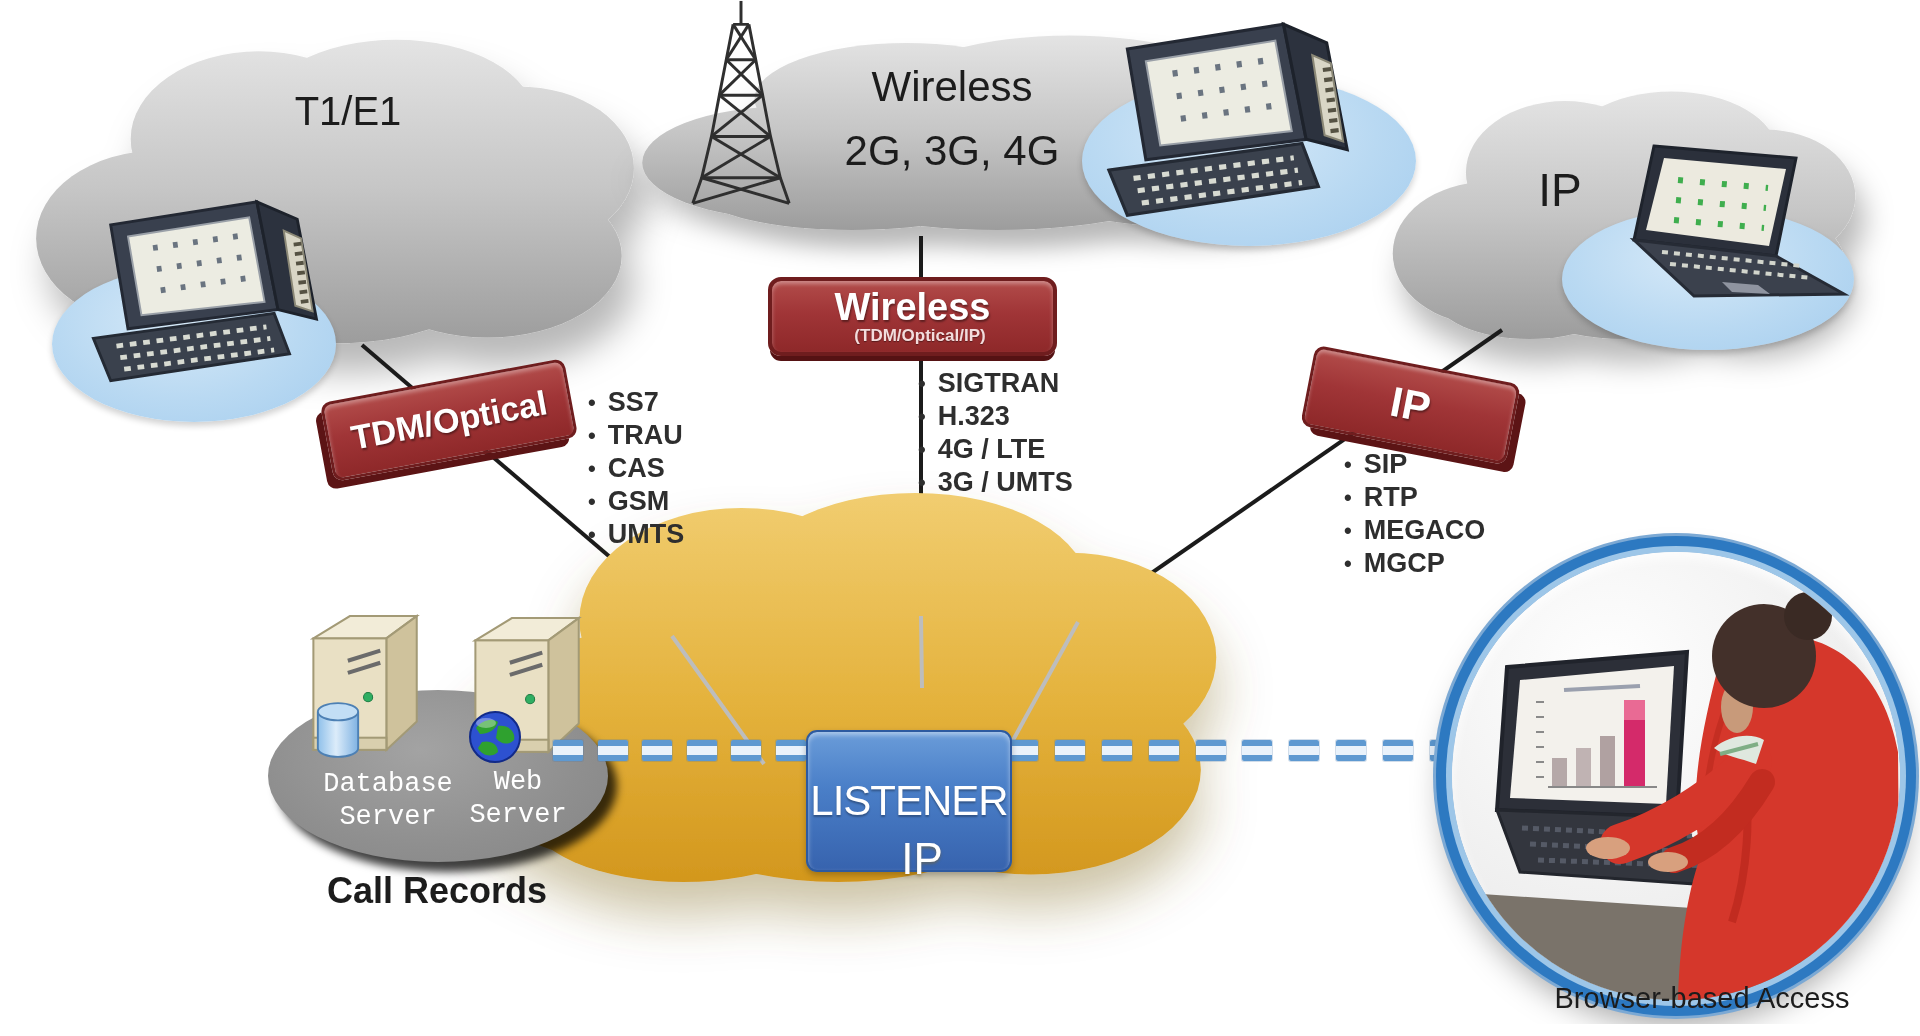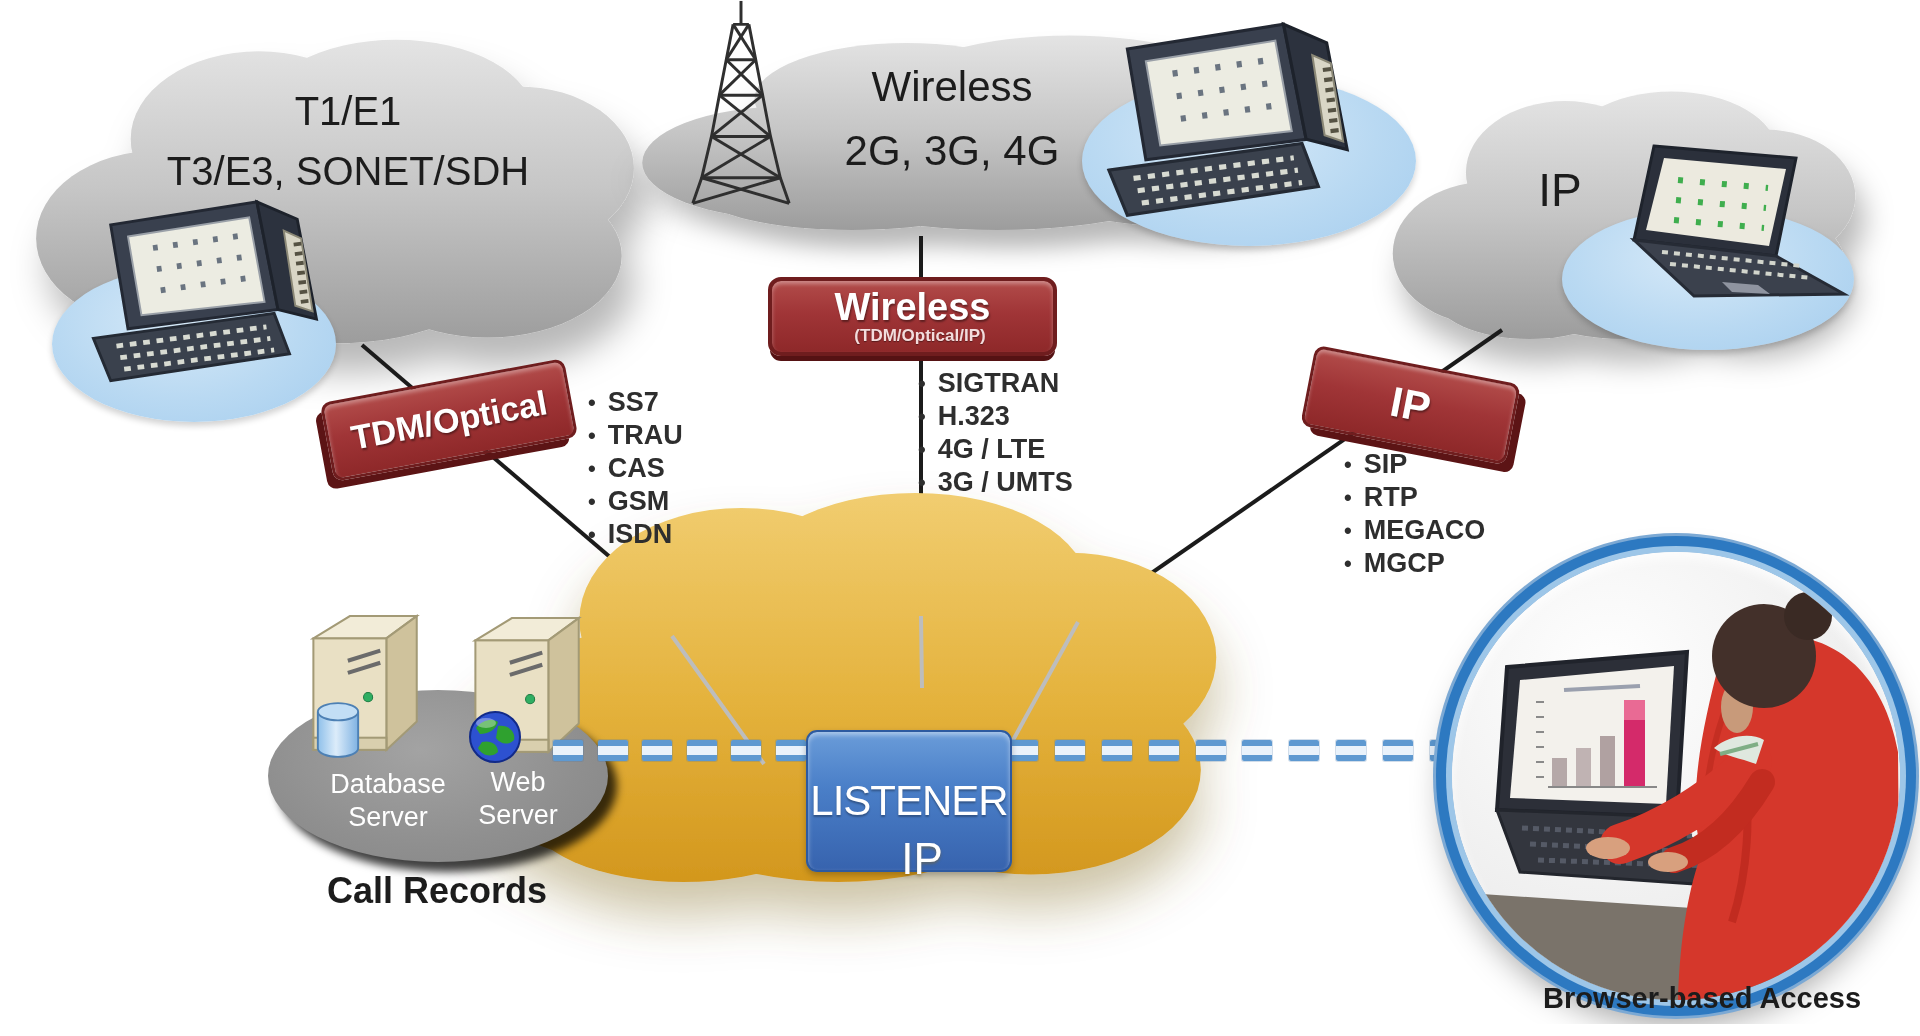--- a/index.html
+++ b/index.html
@@ -52,35 +52,35 @@
   .dash{display:block;width:30px;height:21px;border-radius:2px;
     background:linear-gradient(180deg,#5e99d1 0%,#5e99d1 29%,#e9f2fb 29%,#e9f2fb 71%,#5e99d1 71%,#5e99d1 100%);
     box-shadow:0 0 0 1px rgba(70,120,170,0.25);}
   .dashrow-left{left:553px;width:253px;}
   .dashrow-right{left:1008px;width:452px;}
   
   .platform{position:absolute;left:268px;top:690px;width:340px;height:172px;border-radius:50%;z-index:2;
     background:radial-gradient(ellipse at 45% 35%,#a3a3a3 0%,#8f8f8f 60%,#848484 100%);
     filter:drop-shadow(9px 10px 4px rgba(0,0,0,0.75));}
   .srv-label{position:absolute;z-index:6;transform:translateX(-50%);text-align:center;
-    color:#ffffff;font-size:27px;line-height:33px;white-space:nowrap;}
+    color:#ffffff;font-size:27px;line-height:33px;white-space:nowrap;font-family:Liberation Mono, monospace;}
   .caption{position:absolute;z-index:6;transform:translateX(-50%);white-space:nowrap;
     font-size:36px;font-weight:bold;color:#1c1c1c;}
   
   .pad{position:absolute;border-radius:50%;z-index:2;
     background:radial-gradient(ellipse at 45% 35%,#d6e9f8 0%,#b9d9f2 55%,#a5cdee 100%);
     box-shadow:0 4px 6px rgba(0,0,0,0.18);}
   
   .circle{position:absolute;left:1452px;top:552px;width:448px;height:448px;border-radius:50%;z-index:7;
     overflow:hidden;background:radial-gradient(circle at 35% 28%,#ffffff 0%,#efefef 55%,#dcdcdc 100%);
     box-shadow:inset 0 6px 12px rgba(255,255,255,0.8),
       0 0 0 6px #9dc6e8, 0 0 0 16px #2d79c1, 0 0 0 19px #7ca9d4,
       0 18px 32px 8px rgba(0,0,0,0.35);}
   .browser-caption{position:absolute;z-index:8;transform:translateX(-50%);white-space:nowrap;
-    font-size:29px;font-weight:700;color:#1c1c1c;}
+    font-size:29px;font-weight:400;color:#1c1c1c;}
   svg{display:block;}
 </style>
 </head>
 <body>
 
 <div class="stage">
 
   <svg class="abs" style="left:0;top:0;z-index:1" width="1920" height="1036" viewBox="0 0 1920 1036">
     <defs>
       <linearGradient id="gcg" gradientUnits="userSpaceOnUse" x1="0" y1="0" x2="0" y2="110">
@@ -210,21 +210,20 @@
             <line x1="30" y1="138" x2="100" y2="180"></line>
             <line x1="90" y1="138" x2="20" y2="180"></line>
           <line x1="20" y1="180" x2="109" y2="206"></line>
             <line x1="100" y1="180" x2="11" y2="206"></line>
         </g>
       </symbol>
     </defs>
   </svg>
 
   <div class="cloud-text t-40" style="left:348px;top:88px">T1/E1</div>
-  <div class="cloud-text t-40" style="left:348px;top:148px">T3/E3, SONET/SDH</div>
   <div class="pad" style="left:52px;top:266px;width:284px;height:156px;"></div>
   <svg class="abs" style="left:78px;top:192px;z-index:3" width="250" height="212" viewBox="0 0 260 220">
       <use href="#analyzer"></use>
     </svg>
 
   <div class="cloud-text t-42" style="left:952px;top:62px">Wireless</div>
   <div class="cloud-text t-42" style="left:952px;top:126px">2G, 3G, 4G</div>
   <svg class="abs" style="left:682px;top:0;z-index:3" width="118" height="208" viewBox="0 0 120 210">
       <use href="#towerSym"></use>
     </svg>
@@ -262,21 +261,21 @@
     <div class="pitem">
         <span class="bullet">•</span>
         <span>CAS</span>
       </div>
     <div class="pitem">
         <span class="bullet">•</span>
         <span>GSM</span>
       </div>
     <div class="pitem">
         <span class="bullet">•</span>
-        <span>ISDN</span>
+        <span>UMTS</span>
       </div>
   </div>
   <div class="plist" style="left:918px;top:367px">
     <div class="pitem">
         <span class="bullet">•</span>
         <span>SIGTRAN</span>
       </div>
     <div class="pitem">
         <span class="bullet">•</span>
         <span>H.323</span>

